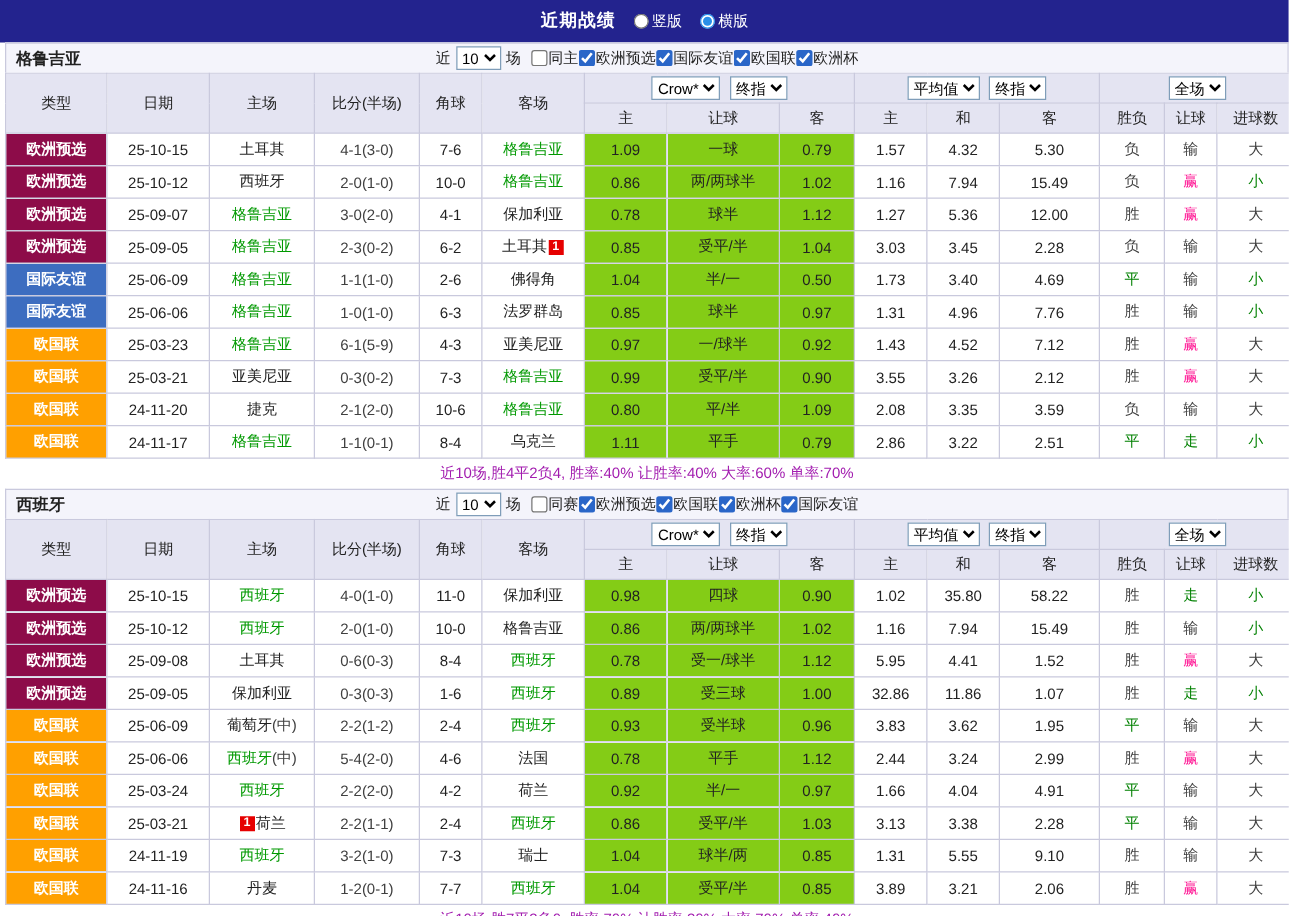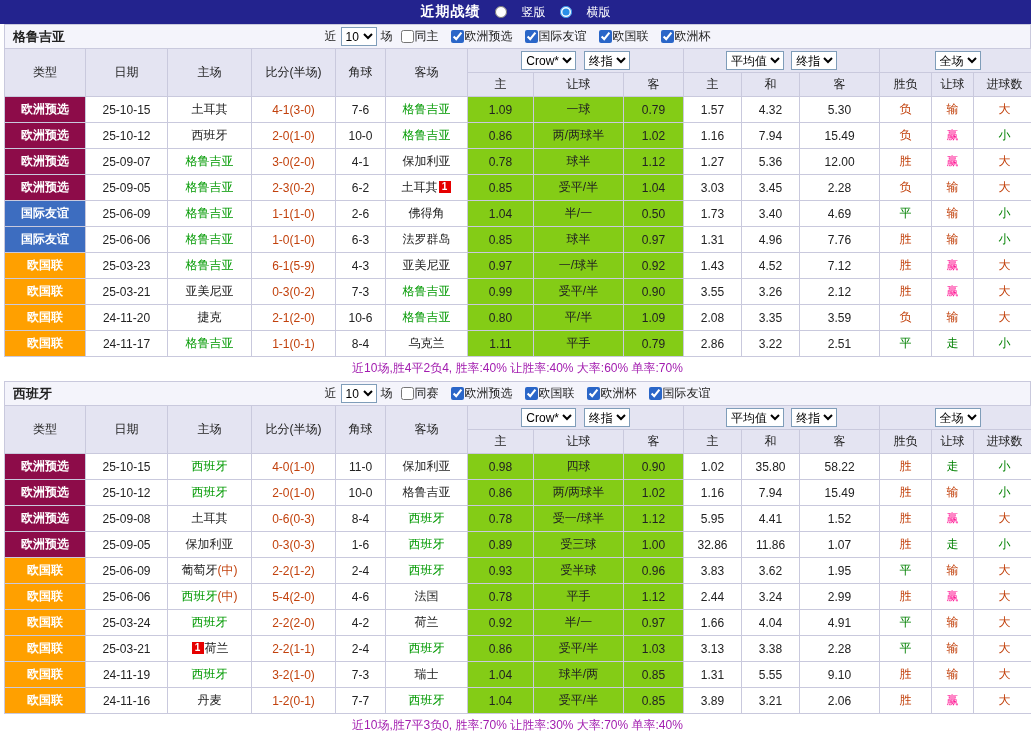--- a/index.html
+++ b/index.html
@@ -1,39 +1,39 @@
 <!DOCTYPE html>
 <html><head>
 <meta charset="utf-8">
 <style>
   *{box-sizing:border-box;margin:0;padding:0}
   body{width:1031px;background:#fff;font-family:"Liberation Sans","DejaVu Sans",sans-serif;font-size:12px;color:#222}
-  .topbar{height:24px;background:#23238e;color:#fff;display:flex;align-items:center;justify-content:center;gap:14px}
+  .topbar{height:34px;background:#23238e;color:#fff;display:flex;align-items:center;justify-content:center;gap:14px}
   .topbar .title{font-weight:bold;font-size:14px;letter-spacing:1px}
-  .topbar label{display:inline-flex;align-items:center;gap:15px;cursor:pointer}
+  .topbar label{display:inline-flex;align-items:center;gap:3px;cursor:pointer}
   .topbar input[type=radio]{width:12px;height:12px;accent-color:#2a8fe8}
   section{margin:0 0 2px 4px}
   .sec-head{position:relative;height:24px;background:#f4f4fb;border:1px solid #c9c9dd;border-bottom:none;display:flex;align-items:center;justify-content:center}
   .team{position:absolute;left:8px;font-weight:bold;font-size:13px}
   .controls{display:flex;align-items:center;gap:4px}
   .controls select{height:19px;font-size:12px;border:1px solid #7f9db9;background:#fff}
-  .filters{display:inline-flex;align-items:center;gap:12px;margin-left:4px}
+  .filters{display:inline-flex;align-items:center;gap:0;margin-left:4px}
   .filters label{display:inline-flex;align-items:center;gap:1px;cursor:pointer}
   .filters input[type=checkbox]{width:13px;height:13px;accent-color:#2a66c8}
   table{width:1031px;border-collapse:collapse;table-layout:fixed}
   th,td{border:1px solid #c9c9dd;text-align:center;white-space:nowrap;overflow:hidden;padding:0 1px}
   thead th{background:#e4e4f2;font-weight:normal;height:24px}
   thead .selcell select{height:19px;font-size:12px;border:1px solid #7f9db9;background:#fff;margin:0 2px}
   tbody td{height:26px;background:#fff}
   tbody td.cream{background:#84cc16}
   td.badge{color:#fff;font-weight:bold}
   .badge-maroon{background:#8d0c49}
   .badge-blue{background:#3d6dc0}
   .badge-orange{background:#ffa000}
-  .c-red{color:#c2410c}
+  .c-red{color:#404040}
   .c-green{color:#008000}
   .c-pink{color:#ff1493}
   .c-teamgreen{color:#009900}
   .mark{display:inline-block;min-width:12px;height:12px;line-height:12px;background:#e60000;color:#fff;font-size:10px;font-weight:bold;margin:0 1px;vertical-align:1px}
   .summary{height:22px;line-height:22px;text-align:center;color:#a21caf}
 </style>
 </head>
 <body>
 
 <div class="topbar">

